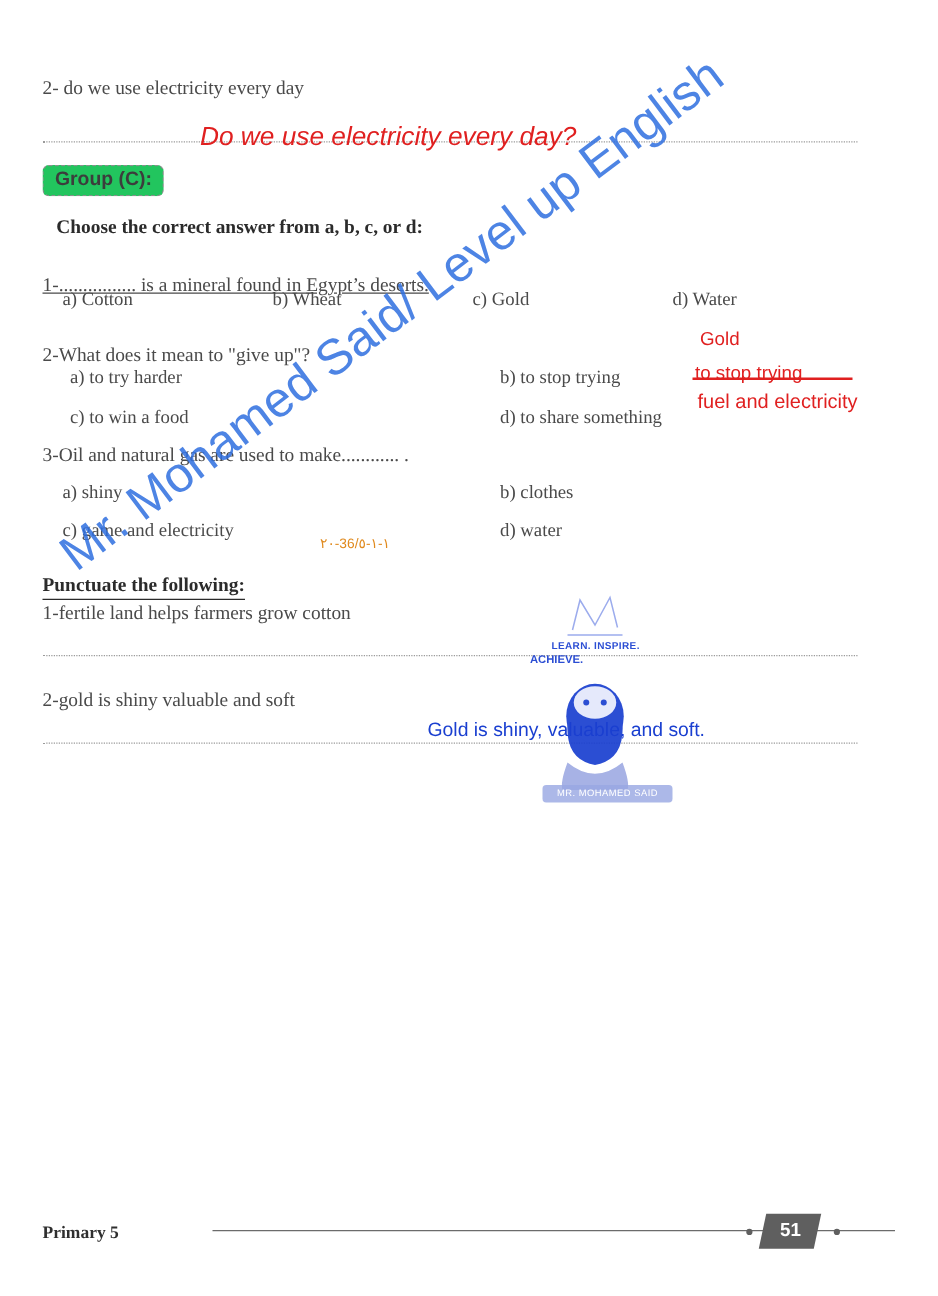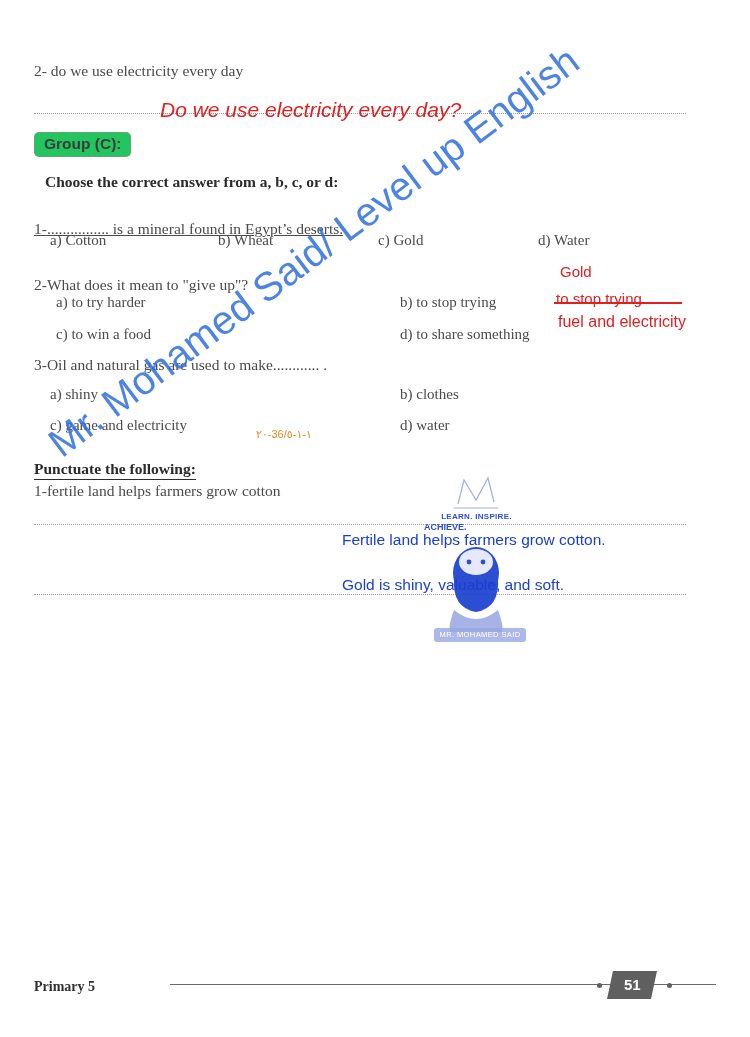--- a/index.html
+++ b/index.html
@@ -178,21 +178,21 @@
     text-align: left;
     font-family: "Liberation Sans", sans-serif;
     font-size: 9px;
     font-weight: bold;
     color: #1a3fd0;
   }
   .logo-bar {
     position: absolute;
     left: 10px;
     top: 158px;
-    width: 92px;
+    width: 104px;
     height: 14px;
     background: #8f9fe0;
     border-radius: 3px;
     opacity: 0.8;
   }
   .logo-bar span {
     display: block;
     text-align: center;
     font-family: "Liberation Sans", sans-serif;
     font-size: 7.5px;
@@ -280,22 +280,22 @@
   <div class="line opt" style="left:50px; top:417px;">c) game and electricity</div>
   <div class="line opt" style="left:400px; top:417px;">d) water</div>
   <div class="red-answer" style="left:558px; top:313px; font-size:16px;">fuel and electricity</div>
 
   <div class="orange-note" style="left:256px; top:428px;">٢٠-36/١-١-٥</div>
 
   <div class="line underline-head" style="left:34px; top:446px;margin-top:14px;">Punctuate the following:</div>
 
   <div class="line q-line" style="left:34px; top:482px;">1-fertile land helps farmers grow cotton</div>
   <div class="dots" style="left:34px; top:524px; width:652px;"></div>
-  <div class="blue-answer" style="left:342px; top:531px;">Fertile land helps farmers grow cotton.</div>
-
+
+  <div class="line q-line" style="left:34px; top:552px;">2-gold is shiny valuable and soft</div>
   <div class="dots" style="left:34px; top:594px; width:652px;"></div>
   <div class="blue-answer" style="left:342px; top:576px;">Gold is shiny, valuable, and soft.</div>
 
   <div class="logo-wrap">
     <svg width="105" height="180" viewBox="0 0 105 180">
       <g opacity="0.55" stroke="#3b5bdb" fill="none" stroke-width="1.2">
         <path d="M34 34 L40 10 L52 30 L64 8 L70 32"></path>
         <path d="M30 38 L74 38"></path>
       </g>
       <g>

